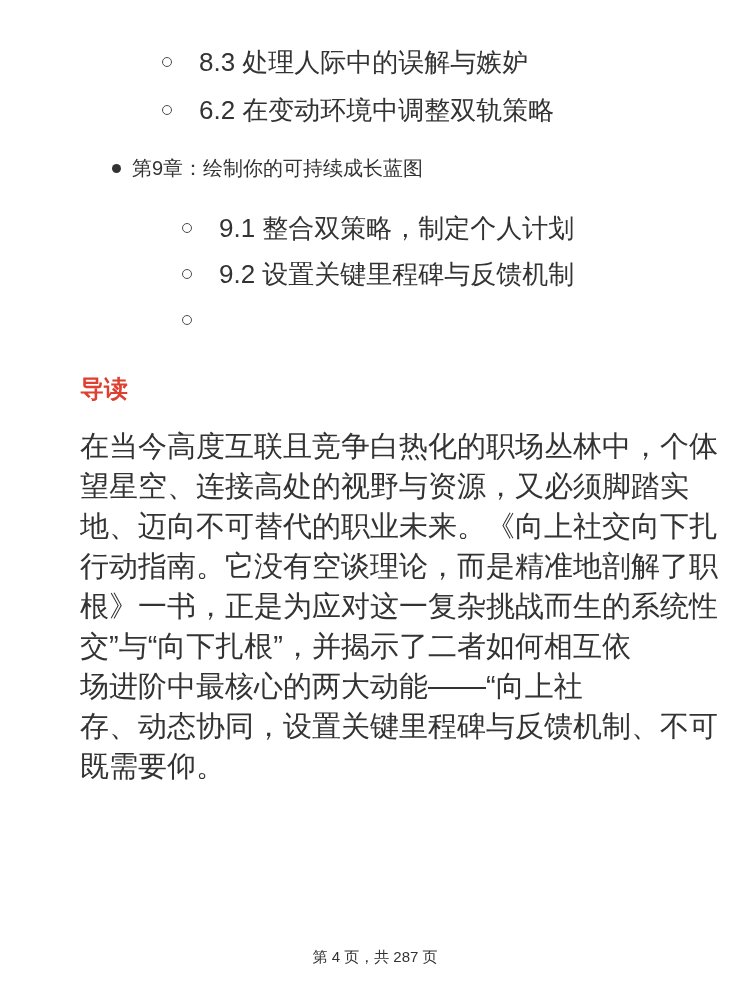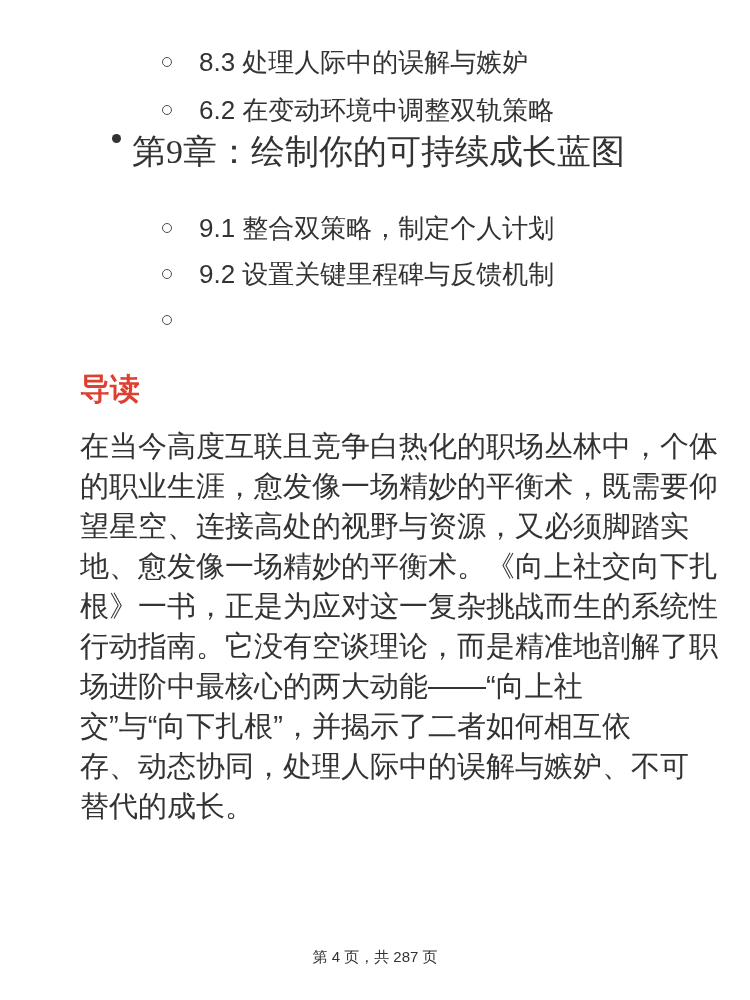--- a/index.html
+++ b/index.html
@@ -24,54 +24,54 @@
   ul.toc-list { list-style: none; }
   .toc-sub-item {
     height: 48px;
     display: flex;
     align-items: center;
     font-size: 26px;
     line-height: 36px;
     color: var(--text);
     white-space: nowrap;
   }
-  .toc9 { padding-top: 3px; }
+  .toc9 { padding-top: 3px; padding-left: 20px; }
   .toc9 .toc-sub-item { height: 46px; }
   .circle-bullet {
     flex: none;
     width: 10px;
     height: 10px;
     border: 1.5px solid #4d4d4d;
     border-radius: 50%;
     margin-left: 162px;
     margin-right: 27px;
     background: transparent;
   }
   .chapter-row {
     height: 68px;
     display: flex;
-    font-size: 34px;
+    align-items: center;
+    font-size: 20px;
     line-height: 36px;
     color: var(--text);
     white-space: nowrap;
-    font-family: Liberation Serif, serif;
   }
   .disc-bullet {
     flex: none;
     width: 9px;
     height: 9px;
     border-radius: 50%;
     background: #333333;
     margin-left: 112px;
     margin-right: 11px;
   }
   .section-heading {
     padding: 26px 0 0 80px;
     height: 66px;
-    font-size: 30px;
+    font-size: 24px;
     line-height: 40px;
     font-weight: 700;
     color: var(--accent);
   }
   .paragraph {
     padding: 17px 60px 0 80px;
     font-size: 29px;
     line-height: 40px;
     color: var(--text);
   }
@@ -128,34 +128,33 @@
       </li>
     </ul>
 
   <h2 class="section-heading">导读</h2>
 
   <div class="paragraph">
 
       <div class="para-line">在当今高度互联且竞争白热化的职场丛林中，个体</div>
 
 
-      <div class="para-line">的职业生涯，愈发像一场精妙的平衡术，既需要仰</div>
 
       <div class="para-line">望星空、连接高处的视野与资源，又必须脚踏实</div>
 
-      <div class="para-line">地、愈发像一场精妙的平衡术。《向上社交向下扎</div>
+      <div class="para-line">地、迈向不可替代的职业未来。《向上社交向下扎</div>
+
+      <div class="para-line">行动指南。它没有空谈理论，而是精准地剖解了职</div>
 
       <div class="para-line">根》一书，正是为应对这一复杂挑战而生的系统性</div>
 
-      <div class="para-line">行动指南。它没有空谈理论，而是精准地剖解了职</div>
+      <div class="para-line">交”与“向下扎根”，并揭示了二者如何相互依</div>
 
       <div class="para-line">场进阶中最核心的两大动能——“向上社</div>
 
-      <div class="para-line">交”与“向下扎根”，并揭示了二者如何相互依</div>
+      <div class="para-line">存、动态协同，设置关键里程碑与反馈机制、不可</div>
 
-      <div class="para-line">存、动态协同，处理人际中的误解与嫉妒、不可</div>
-
-      <div class="para-line">替代的成长。</div>
+      <div class="para-line">既需要仰。</div>
     </div>
 
   <div class="footer">第 4 页，共 287 页</div>
 
 </div>
 
 </body></html>

